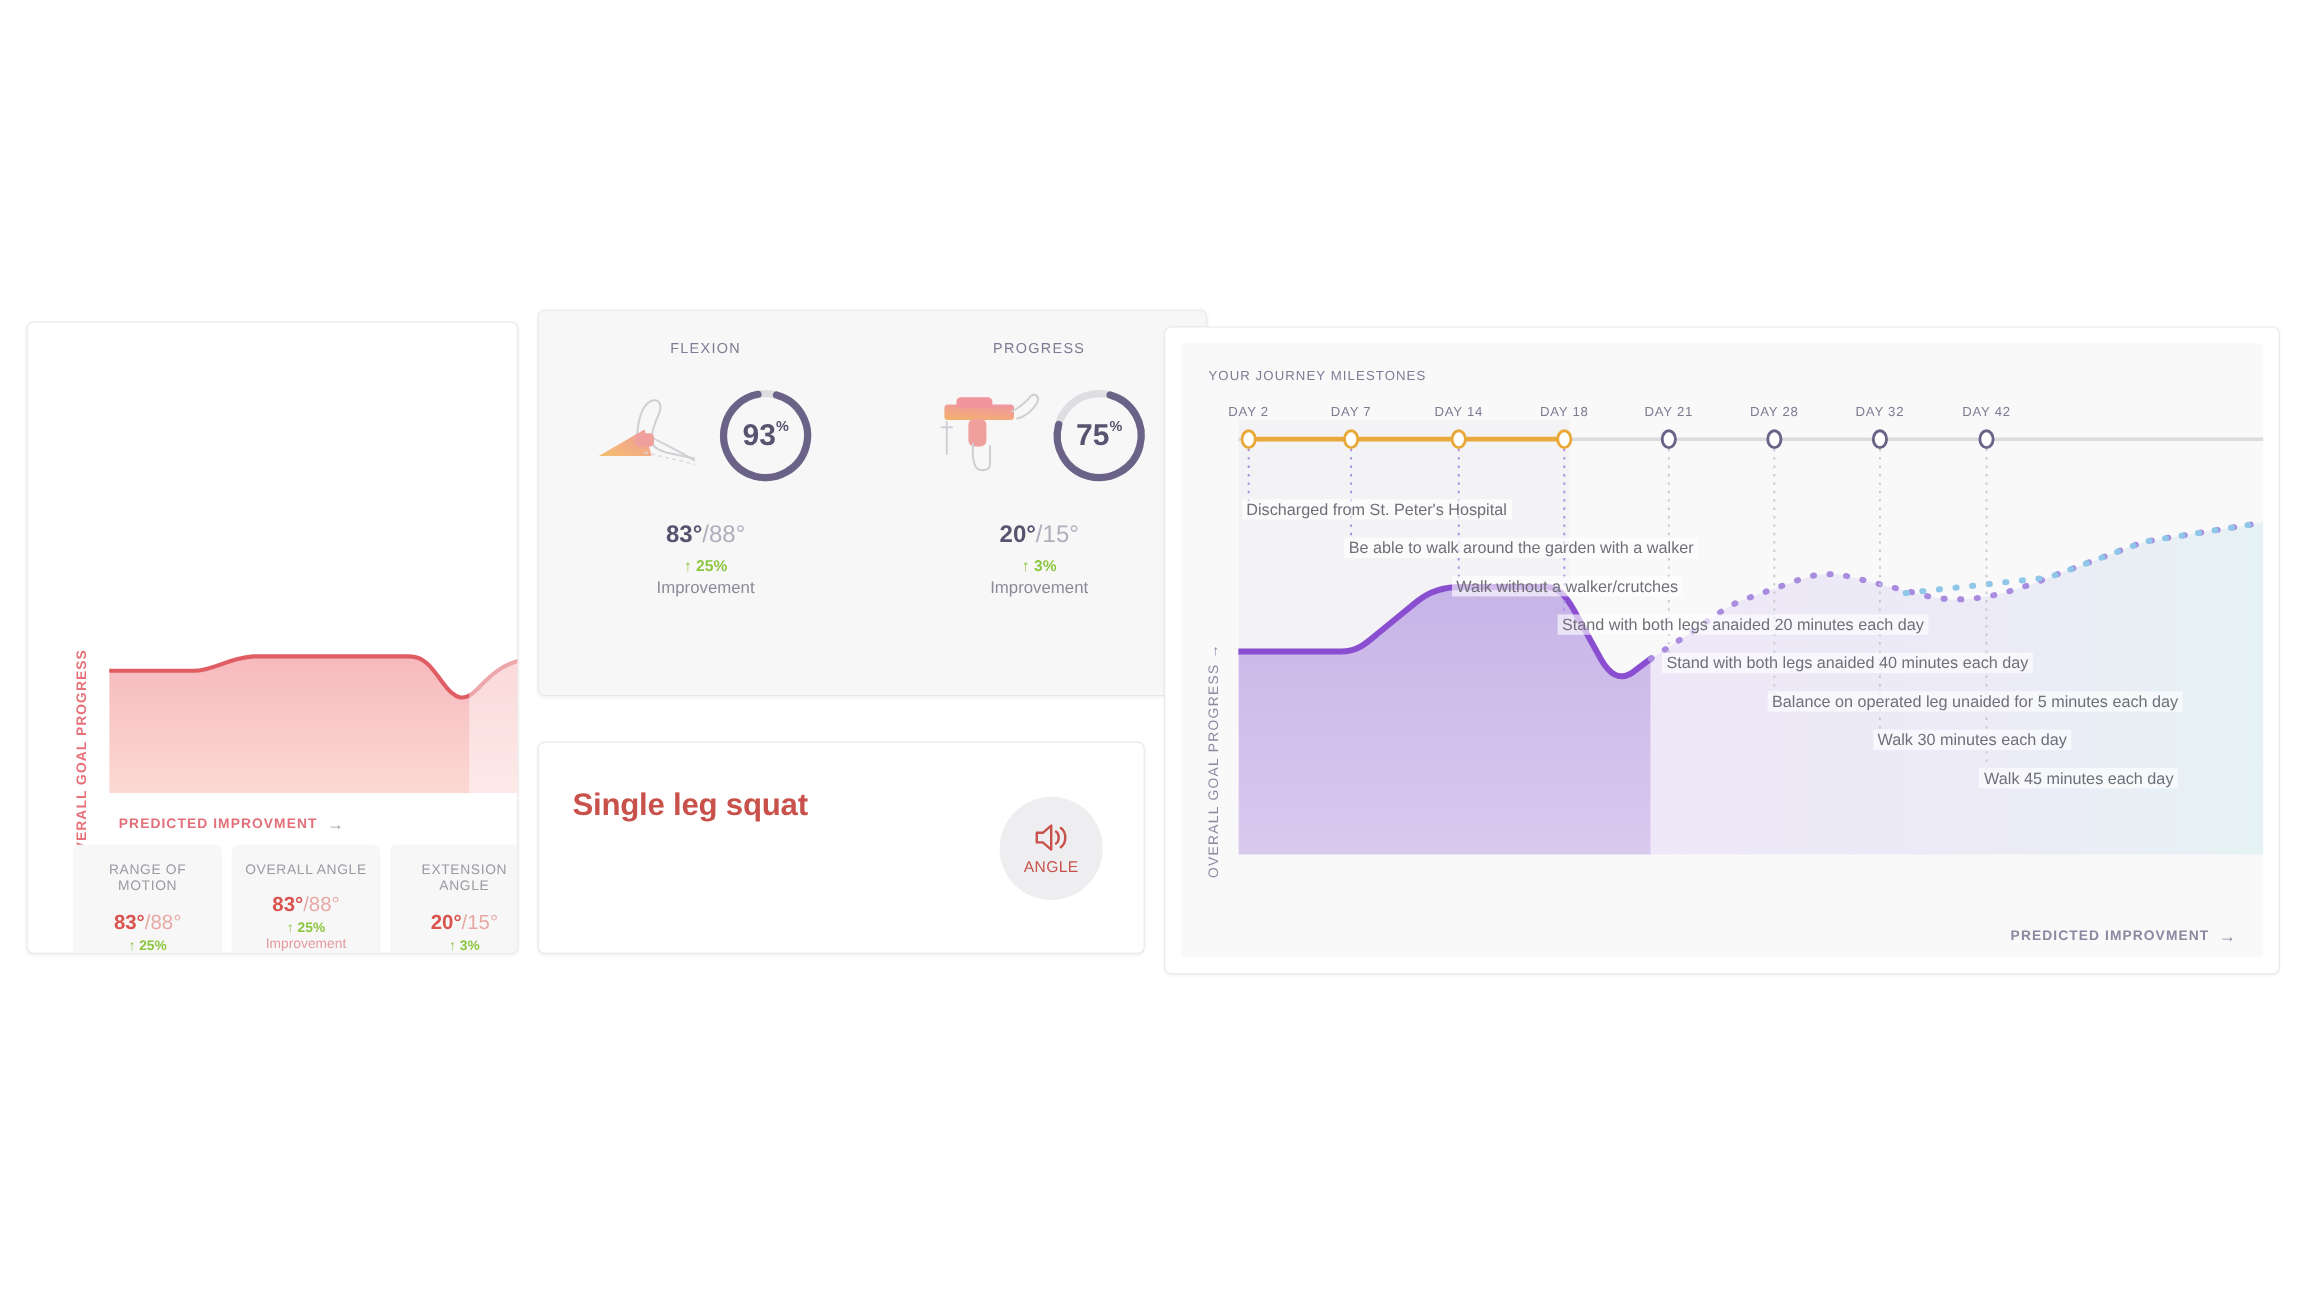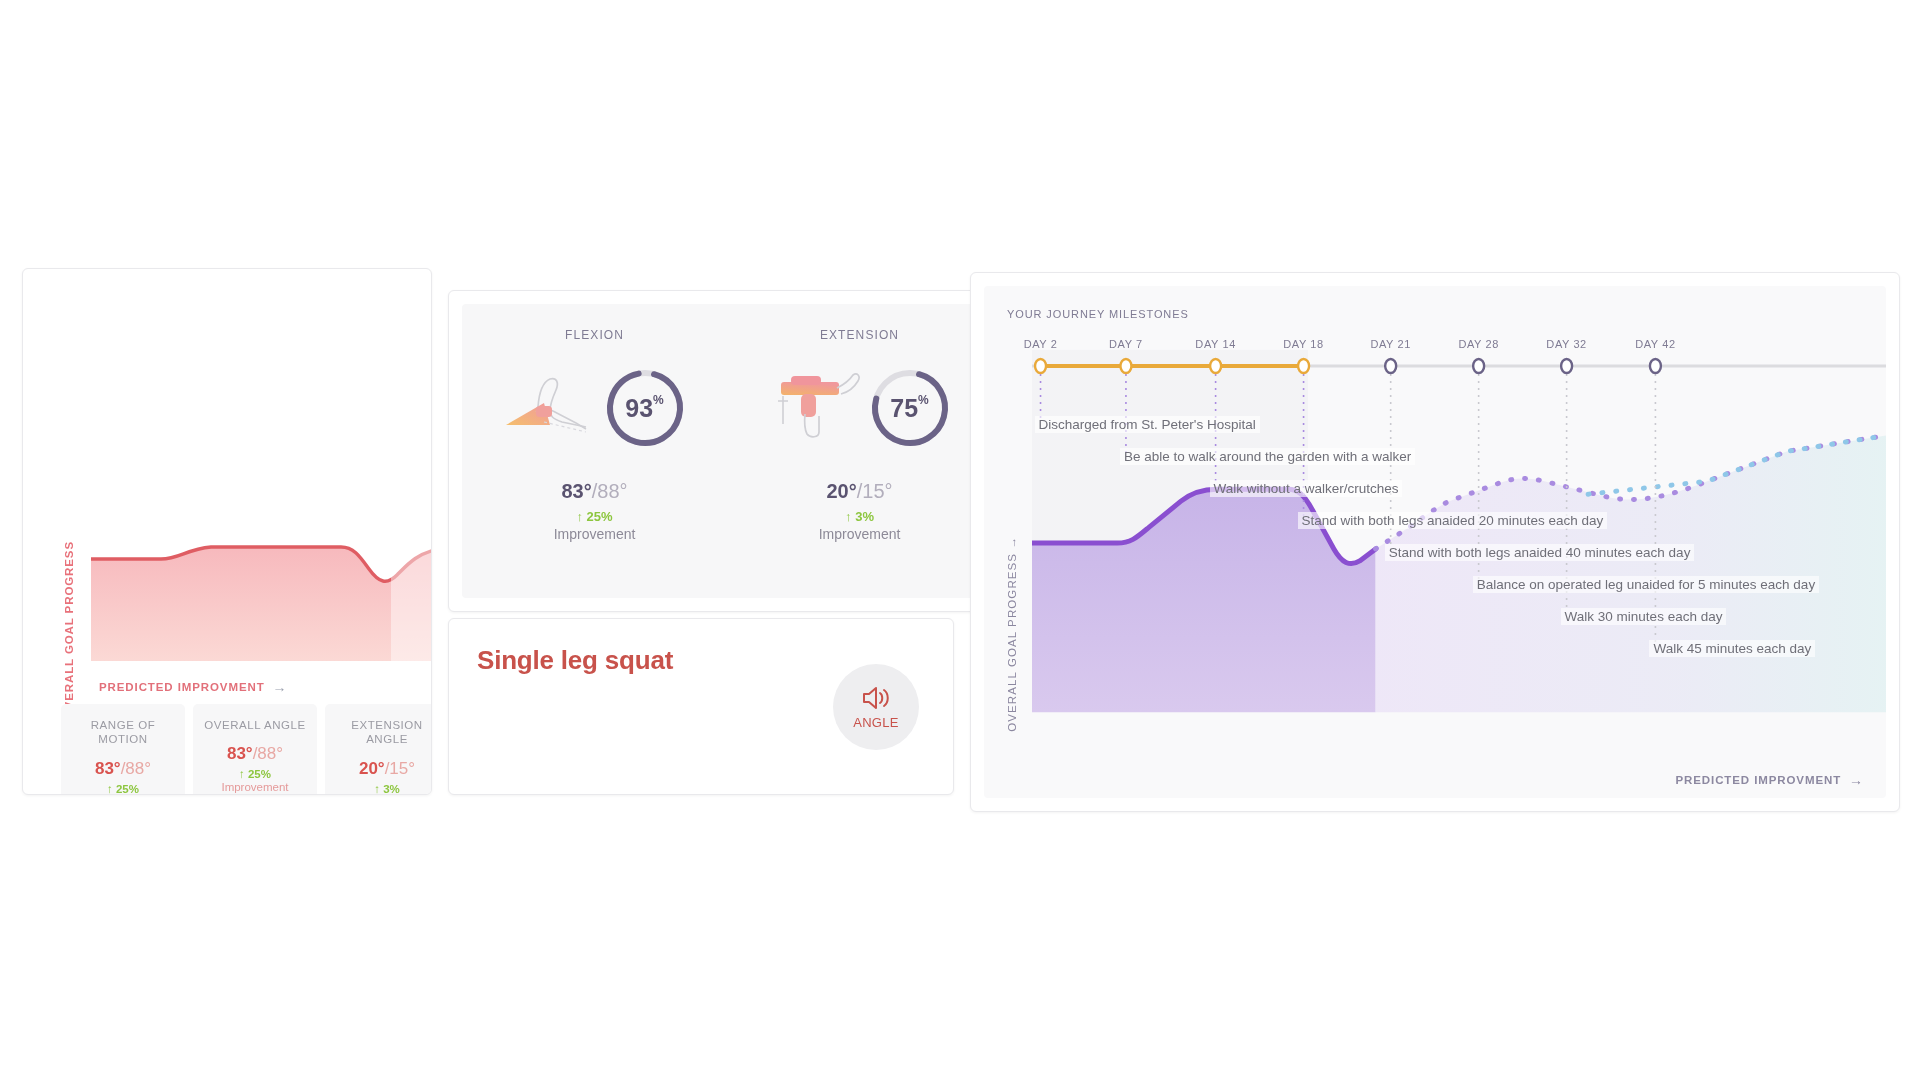--- a/index.html
+++ b/index.html
@@ -49,41 +49,41 @@
     font-size: 11.5px; color: #9b9ba3; letter-spacing: .55px;
     line-height: 1.25; font-weight: 400; margin-bottom: 12px;
   }
   .tile-val { font-size: 17px; font-weight: 700; color: #d9534f; margin-bottom: 4px; }
   .tile-val .den { color: #e8a8a4; font-weight: 400; }
   .tile-delta { font-size: 11.5px; font-weight: 700; color: #8dc63f; margin-bottom: 1px; }
   .tile-delta .up { color: #8dc63f; }
   .tile-imp { font-size: 11.5px; color: #e59a9a; }
 
   
-  #mid-card { left: 448px; top: 290px; width: 558px; height: 322px; padding: 13px; }
+  #mid-card { left: 448px; top: 258px; width: 558px; height: 322px; }
   .mid-inner { background: #f7f7f8; width: 100%; height: 100%; border-radius: 4px; padding: 24px 0 0; }
   .mid-cols { display: flex; height: 100%; }
   .mid-col { flex: 1; text-align: center; }
   .mid-head {
     font-size: 12px; letter-spacing: 1.1px; color: #7f7b93; font-weight: 400;
   }
   .mid-gauge-row { display: flex; align-items: center; justify-content: center; gap: 4px; margin-top: 20px; height: 92px; }
   .ring-big { position: relative; width: 82px; height: 82px; flex: none; }
   .ring-big .pct {
     position: absolute; inset: 0; display: flex; align-items: center; justify-content: center;
     font-size: 25px; font-weight: 700; color: #5a5370;
   }
   .ring-big .pct sup { font-size: 12px; position: relative; top: -8px; }
   .mid-val { font-size: 20px; font-weight: 700; color: #5a5370; margin-top: 26px; }
   .mid-val .den { color: #b2aebc; font-weight: 400; }
   .mid-delta { font-size: 13px; font-weight: 700; color: #8dc63f; margin-top: 6px; }
   .mid-imp { font-size: 14px; color: #8d8a98; margin-top: 2px; }
 
   
-  #ex-card { left: 448px; top: 618px; width: 506px; height: 177px; padding: 26px 28px; display: flex; }
+  #ex-card { left: 448px; top: 618px; width: 506px; height: 177px; padding: 36px 28px; display: flex; }
   .ex-left { flex: 1; padding-right: 10px; }
   .ex-h1 { font-size: 26px; font-weight: 700; color: #c8524b; letter-spacing: -.2px; }
   .ex-p { font-size: 15px; color: #9a9aa2; line-height: 1.55; margin-top: 16px; max-width: 312px; }
   .audio-btn {
     width: 86px; height: 86px; border-radius: 50%; background: #eeeef0;
     display: flex; flex-direction: column; align-items: center; justify-content: center;
     gap: 3px; align-self: center; margin-right: 6px; cursor: pointer;
   }
   .audio-label { font-size: 13px; color: #c8524b; letter-spacing: .3px; }
 
@@ -221,21 +221,21 @@
             <span>83°</span><span class="den">/88°</span>
           </div>
           <div class="mid-delta">
             <span>↑</span>
             <span>25%</span>
           </div>
           <div class="mid-imp">Improvement</div>
         </div>
 
         <div class="mid-col">
-          <div class="mid-head">EXTENSION</div>
+          <div class="mid-head">PROGRESS</div>
           <div class="mid-gauge-row">
             <div>
               <svg width="96" height="68" viewBox="0 0 96 68">
                 <defs>
                   <linearGradient id="wedgeM2" x1="0" y1="1" x2="0.4" y2="0">
                     <stop offset="0%" stop-color="#f3b36a"></stop>
                     <stop offset="100%" stop-color="#f0989c"></stop>
                   </linearGradient>
                 </defs>
                 <rect x="12" y="10" width="58" height="13" rx="3" fill="url(#wedgeM2)"></rect>

